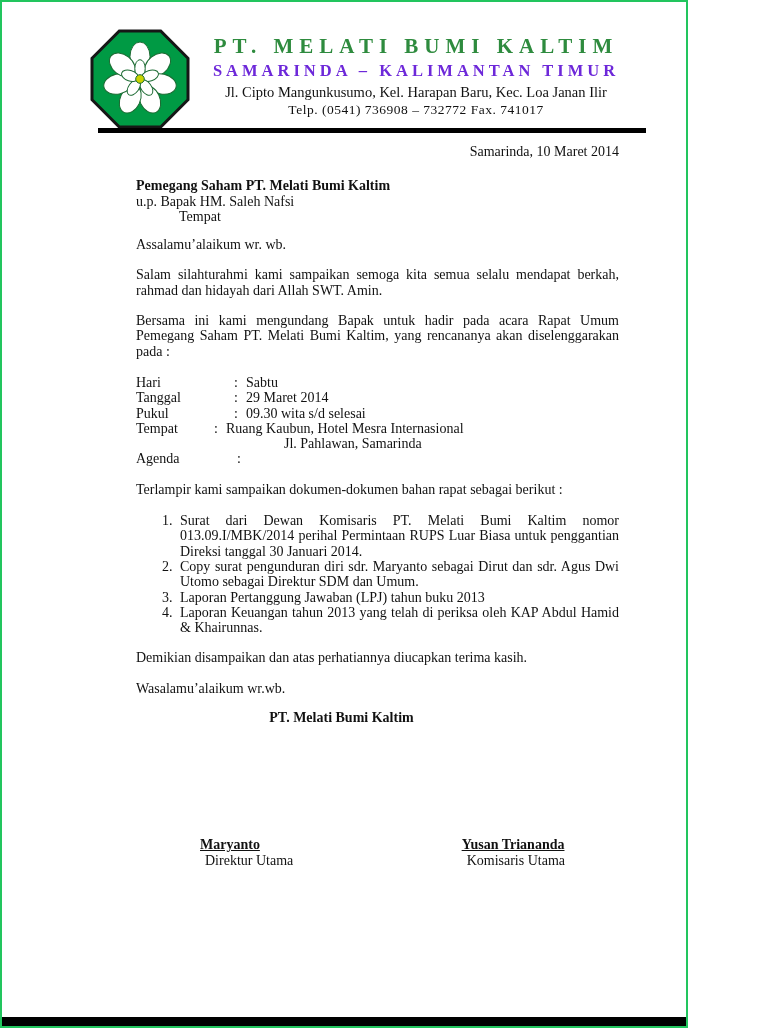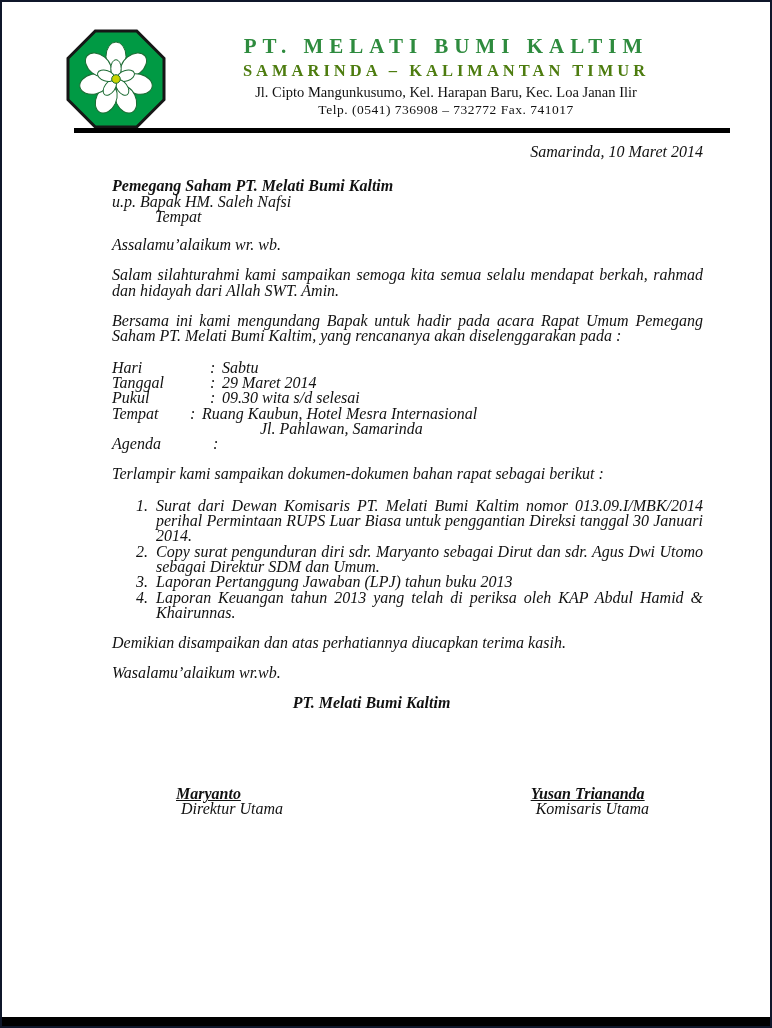--- a/index.html
+++ b/index.html
@@ -1,33 +1,34 @@
 <!DOCTYPE html>
 <html><head>
 <meta charset="utf-8">
 <style>
   html,body { margin:0; padding:0; background:#ffffff; }
   .page {
-    width:772px; height:1028px; box-sizing:border-box; position:relative;
-    background:#ffffff; border:2px solid #0f172a;
+    width:688px; height:1028px; box-sizing:border-box; position:relative;
+    background:#ffffff; border:2px solid #22c55e;
     font-family:"Liberation Serif","DejaVu Serif",serif; color:#111;
     overflow:hidden;
+    padding-left:24px;
   }
   
   .letterhead { position:relative; height:133px; }
   .logo { position:absolute; left:64px; top:26px; width:100px; height:102px; }
   .logo svg { width:100%; height:100%; }
   .head-text { position:absolute; left:170px; right:50px; top:32px; text-align:center; }
   .company-name { font-size:21px; font-weight:bold; letter-spacing:6px; white-space:nowrap; }
-  .company-city { font-size:16.5px; font-weight:bold; letter-spacing:4px; margin-top:2px; color:#4d7c0f; white-space:nowrap; }
+  .company-city { font-size:16.5px; font-weight:bold; letter-spacing:4px; margin-top:2px; color:#6d28d9; white-space:nowrap; }
   .company-address { font-size:14.5px; font-weight:normal; margin-top:3px; white-space:nowrap; }
   .company-phone { font-size:13.5px; margin-top:1px; letter-spacing:0.5px; white-space:nowrap;text-align:center; }
   .head-rule { position:absolute; left:72px; right:40px; top:126px; height:5px; background:#000; }
   
-  .letter { padding:0 67px 0 110px; font-size:16px; line-height:15.3px;font-style:italic; }
+  .letter { padding:0 67px 0 110px; font-size:14px; line-height:15.3px; }
   p { margin:0; }
   .bold { font-weight:bold; }
   .justify { text-align:justify; }
   .date { text-align:right; margin-top:9px; }
   .recipient { margin-top:19px; }
   .indent-tempat { margin-left:43px; }
   .greeting { margin-top:13px; }
   .para { margin-top:15px; }
   
   .schedule { margin-top:16px; }
@@ -38,21 +39,21 @@
   .w3 { width:101px; }
   .sep { flex:0 0 auto; width:12px; }
   .vstack { flex:1 1 auto; }
   .tempat-line2 { margin-left:58px; }
   
   .docs { margin:16px 0 0 0; padding-left:40px; }
   .docs li { padding-left:4px; }
   
   .closing { }
   .signoff { text-align:center; font-weight:bold; margin-top:14px; margin-right:72px; }
-  .signatures { display:flex; justify-content:space-between; margin-top:76px; padding-left:64px; }
+  .signatures { display:flex; justify-content:space-between; margin-top:112px; padding-left:64px; }
   .sig-right { margin-right:54px; }
   .sig-name { font-weight:bold; text-decoration:underline; }
   .sig-title { padding-left:5px; }
   
   .bottom-bar { position:absolute; left:0; right:0; bottom:0; height:9px; background:#000; }
 </style>
 </head>
 <body>
 
 <div class="page">

